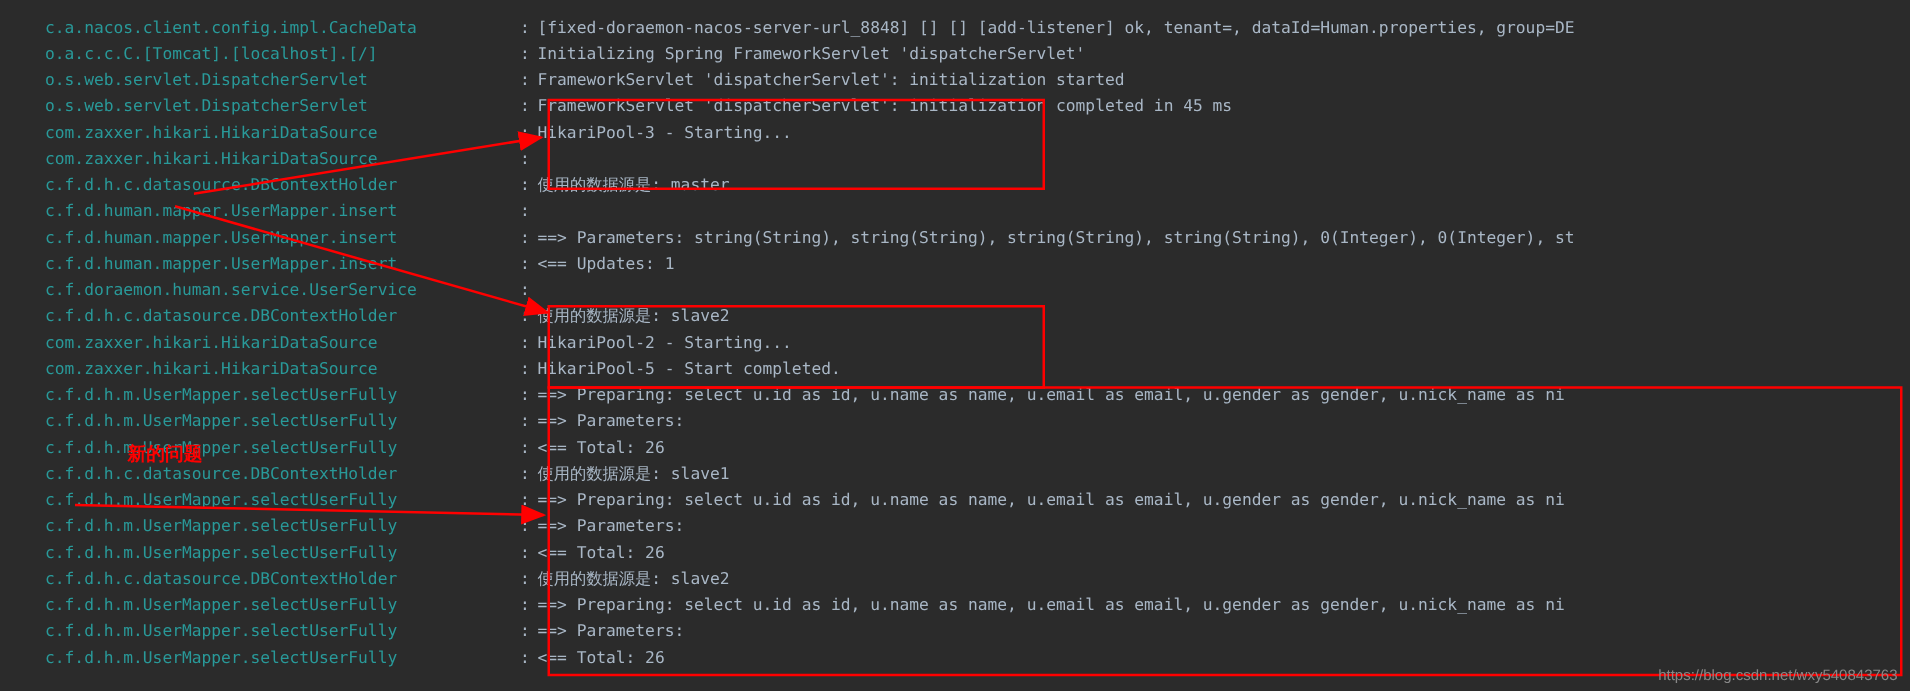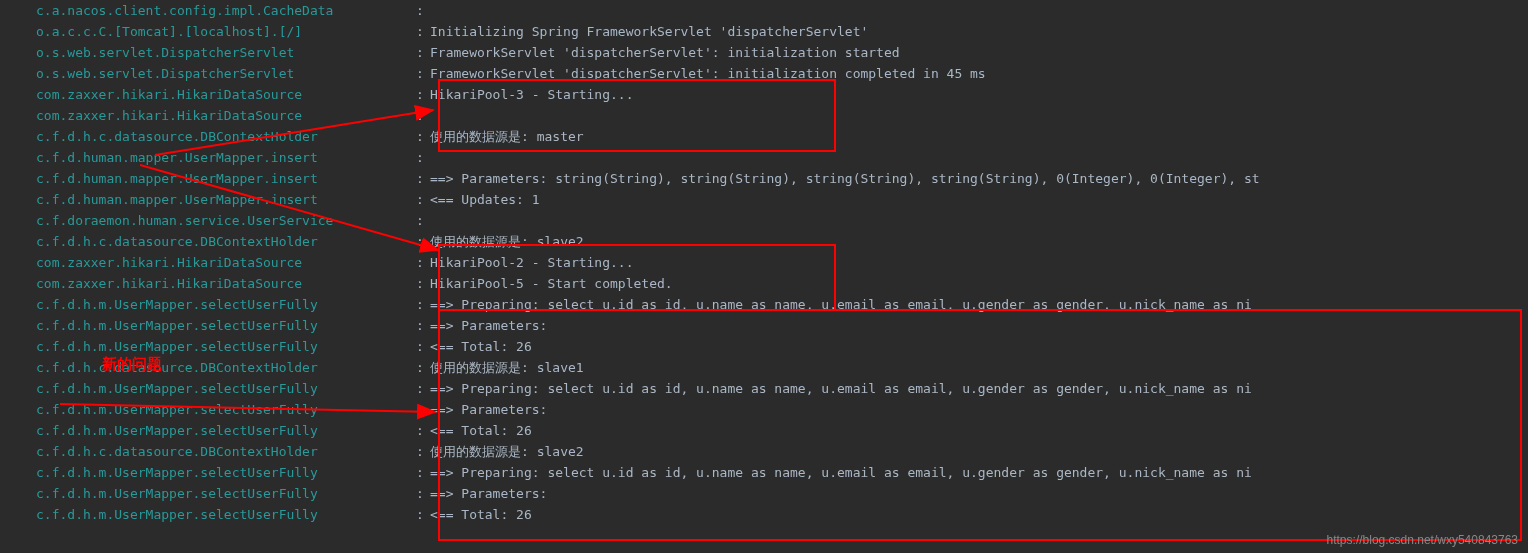--- a/index.html
+++ b/index.html
@@ -12,21 +12,21 @@
       color: #a9b7c6;
       font-family: 'Consolas', 'Monaco', monospace;
       font-size: 13px;
       line-height: 21px;
       overflow: hidden;
       width: 1528px;
       height: 553px;
       position: relative;
     }
     .log-container {
-      padding: 0 0;
+      padding: 12px 0;
     }
     .log-line {
       display: flex;
       white-space: nowrap;
       height: 21px;
     }
     .logger-col {
       width: 410px;
       min-width: 410px;
       padding-left: 36px;
@@ -71,20 +71,21 @@
     }
   </style>
 </head>
 <body>
 
 <div class="log-container">
   <div class="log-lines" id="log-lines">
       <div class="log-line">
         <span class="logger-col">c.a.nacos.client.config.impl.CacheData</span>
         <span class="sep-col">:</span>
+        <span class="msg-col">[fixed-doraemon-nacos-server-url_8848] [] [] [add-listener] ok, tenant=, dataId=Human.properties, group=DE</span>
       </div>
       <div class="log-line">
         <span class="logger-col">o.a.c.c.C.[Tomcat].[localhost].[/]</span>
         <span class="sep-col">:</span>
         <span class="msg-col">Initializing Spring FrameworkServlet 'dispatcherServlet'</span>
       </div>
       <div class="log-line">
         <span class="logger-col">o.s.web.servlet.DispatcherServlet</span>
         <span class="sep-col">:</span>
         <span class="msg-col">FrameworkServlet 'dispatcherServlet': initialization started</span>

